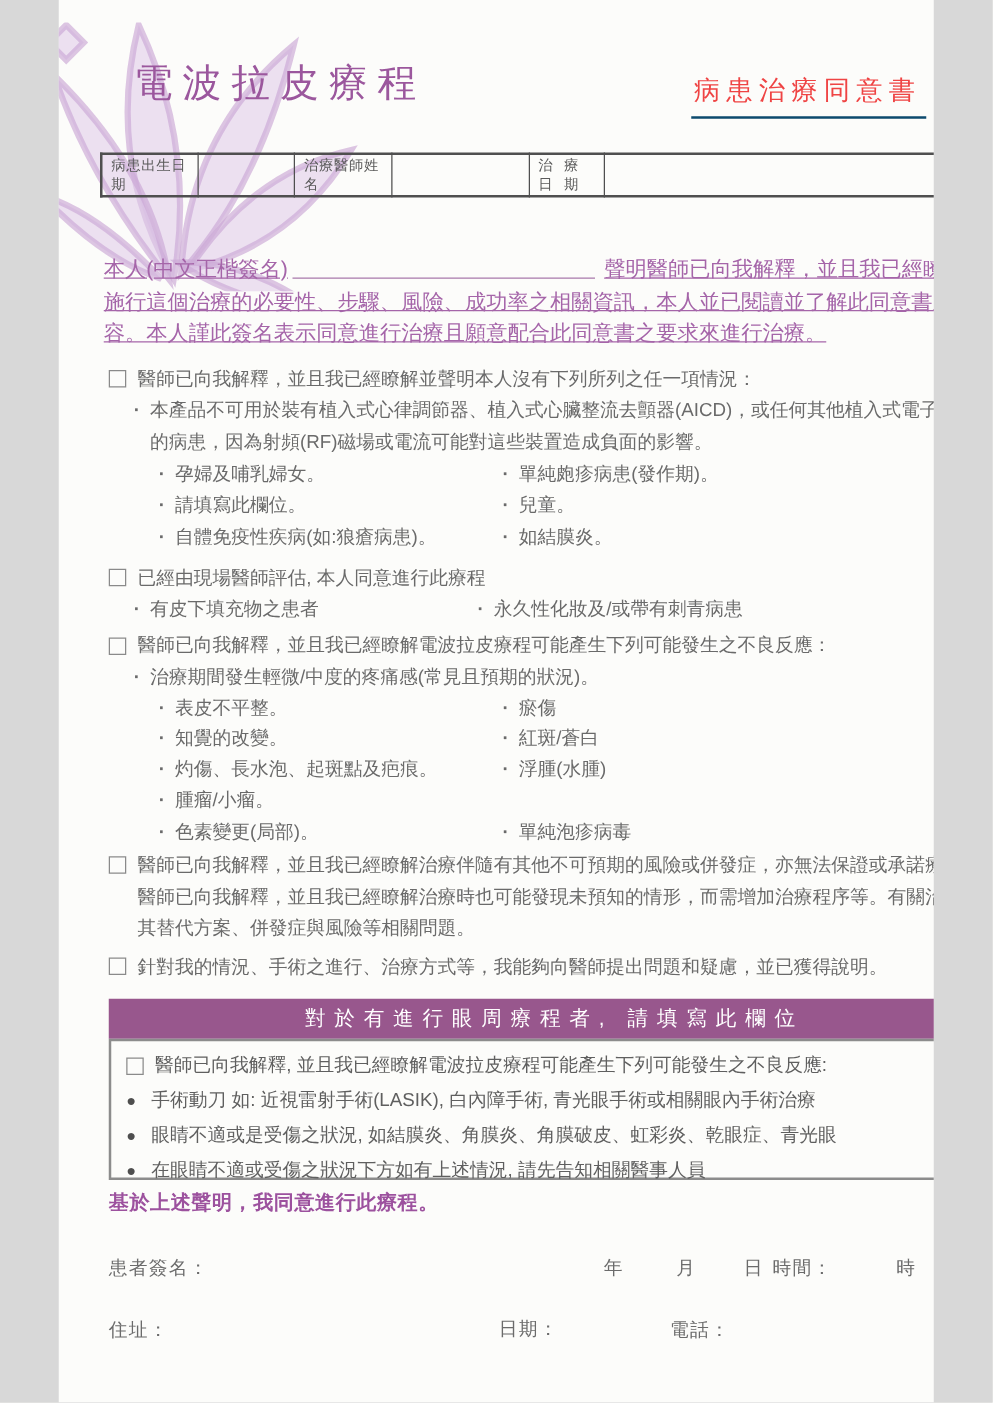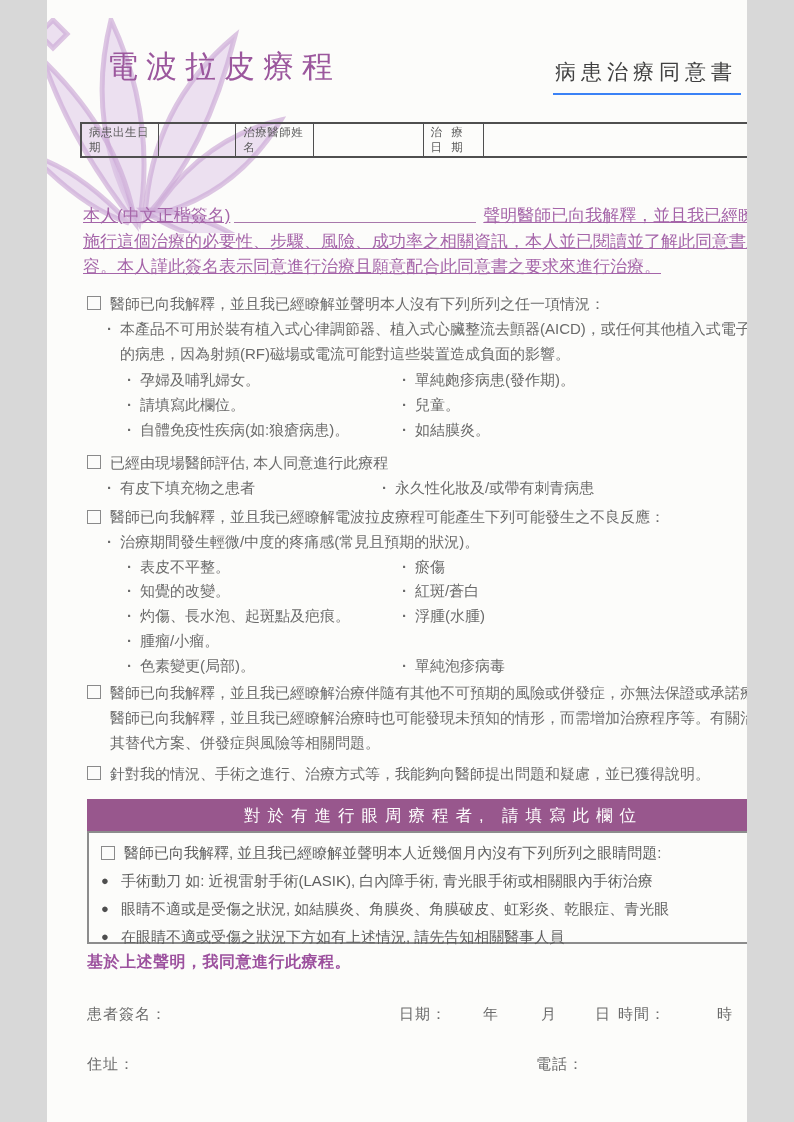--- a/index.html
+++ b/index.html
@@ -11,22 +11,22 @@
   }
   .flower { position:absolute; left:-8px; top:18px; z-index:0; }
   .content { position:relative; z-index:1; }
 
   .title {
     position:absolute; left:60px; top:46px;
     font-size:31px; color:#9b579d; letter-spacing:8px; font-weight:500;
   }
   .subtitle {
     position:absolute; left:506px; top:58px;
-    font-size:21px; color:#404040; letter-spacing:5px;
-    border-bottom:2px solid #3b82f6; padding:0 4px 7px 2px;
+    font-size:21px; color:#ef4444; letter-spacing:5px;
+    border-bottom:2px solid #0c4a6e; padding:0 4px 7px 2px;
   }
 
   table.info {
     position:absolute; left:33px; top:122px; width:714px;
     border-collapse:collapse; table-layout:fixed;
     border:2px solid #4f4f4f; background:transparent;
   }
   table.info td {
     border:1px solid #4f4f4f; height:34px;
     font-size:11.5px; color:#5a5a5a; padding-left:7px; background:transparent;
@@ -206,37 +206,37 @@
       <div class="sec-head">
         <span class="checkbox"></span>
         <span class="sec-head-text">針對我的情況、手術之進行、治療方式等，我能夠向醫師提出問題和疑慮，並已獲得說明。</span>
       </div>
     </div>
 
     <div class="eye-banner">對於有進行眼周療程者, 請填寫此欄位</div>
     <div class="eye-box">
       <div class="eye-check-row">
         <span class="checkbox"></span>
-        <span class="sec-head-text">醫師已向我解釋, 並且我已經瞭解並聲明本人近幾個月內沒有下列所列之眼睛問題:</span>
+        <span class="sec-head-text">醫師已向我解釋, 並且我已經瞭解電波拉皮療程可能產生下列可能發生之不良反應:</span>
       </div>
       <div class="eye-bullet">
           <span>手術動刀 如: 近視雷射手術(LASIK), 白內障手術, 青光眼手術或相關眼內手術治療</span>
         </div>
       <div class="eye-bullet">
           <span>眼睛不適或是受傷之狀況, 如結膜炎、角膜炎、角膜破皮、虹彩炎、乾眼症、青光眼</span>
         </div>
       <div class="eye-bullet">
           <span>在眼睛不適或受傷之狀況下方如有上述情況, 請先告知相關醫事人員</span>
         </div>
     </div>
 
     <div class="closing">基於上述聲明，我同意進行此療程。</div>
 
     <span class="field-label" style="left:40px; top:1005px;">患者簽名：</span>
-    <span class="field-label" style="left:352px; top:1005px;">日期：</span>
+    <span class="field-label" style="left:352px; top:1054px;">日期：</span>
     <span class="field-label" style="left:436px; top:1005px;">年</span>
     <span class="field-label" style="left:494px; top:1005px;">月</span>
     <span class="field-label" style="left:548px; top:1005px;">日</span>
     <span class="field-label" style="left:571px; top:1005px;">時間：</span>
     <span class="field-label" style="left:670px; top:1005px;">時</span>
     <span class="field-label" style="left:728px; top:1005px;">分</span>
 
     <span class="field-label" style="left:40px; top:1055px;">住址：</span>
     <span class="field-label" style="left:489px; top:1055px;">電話：</span>
 

